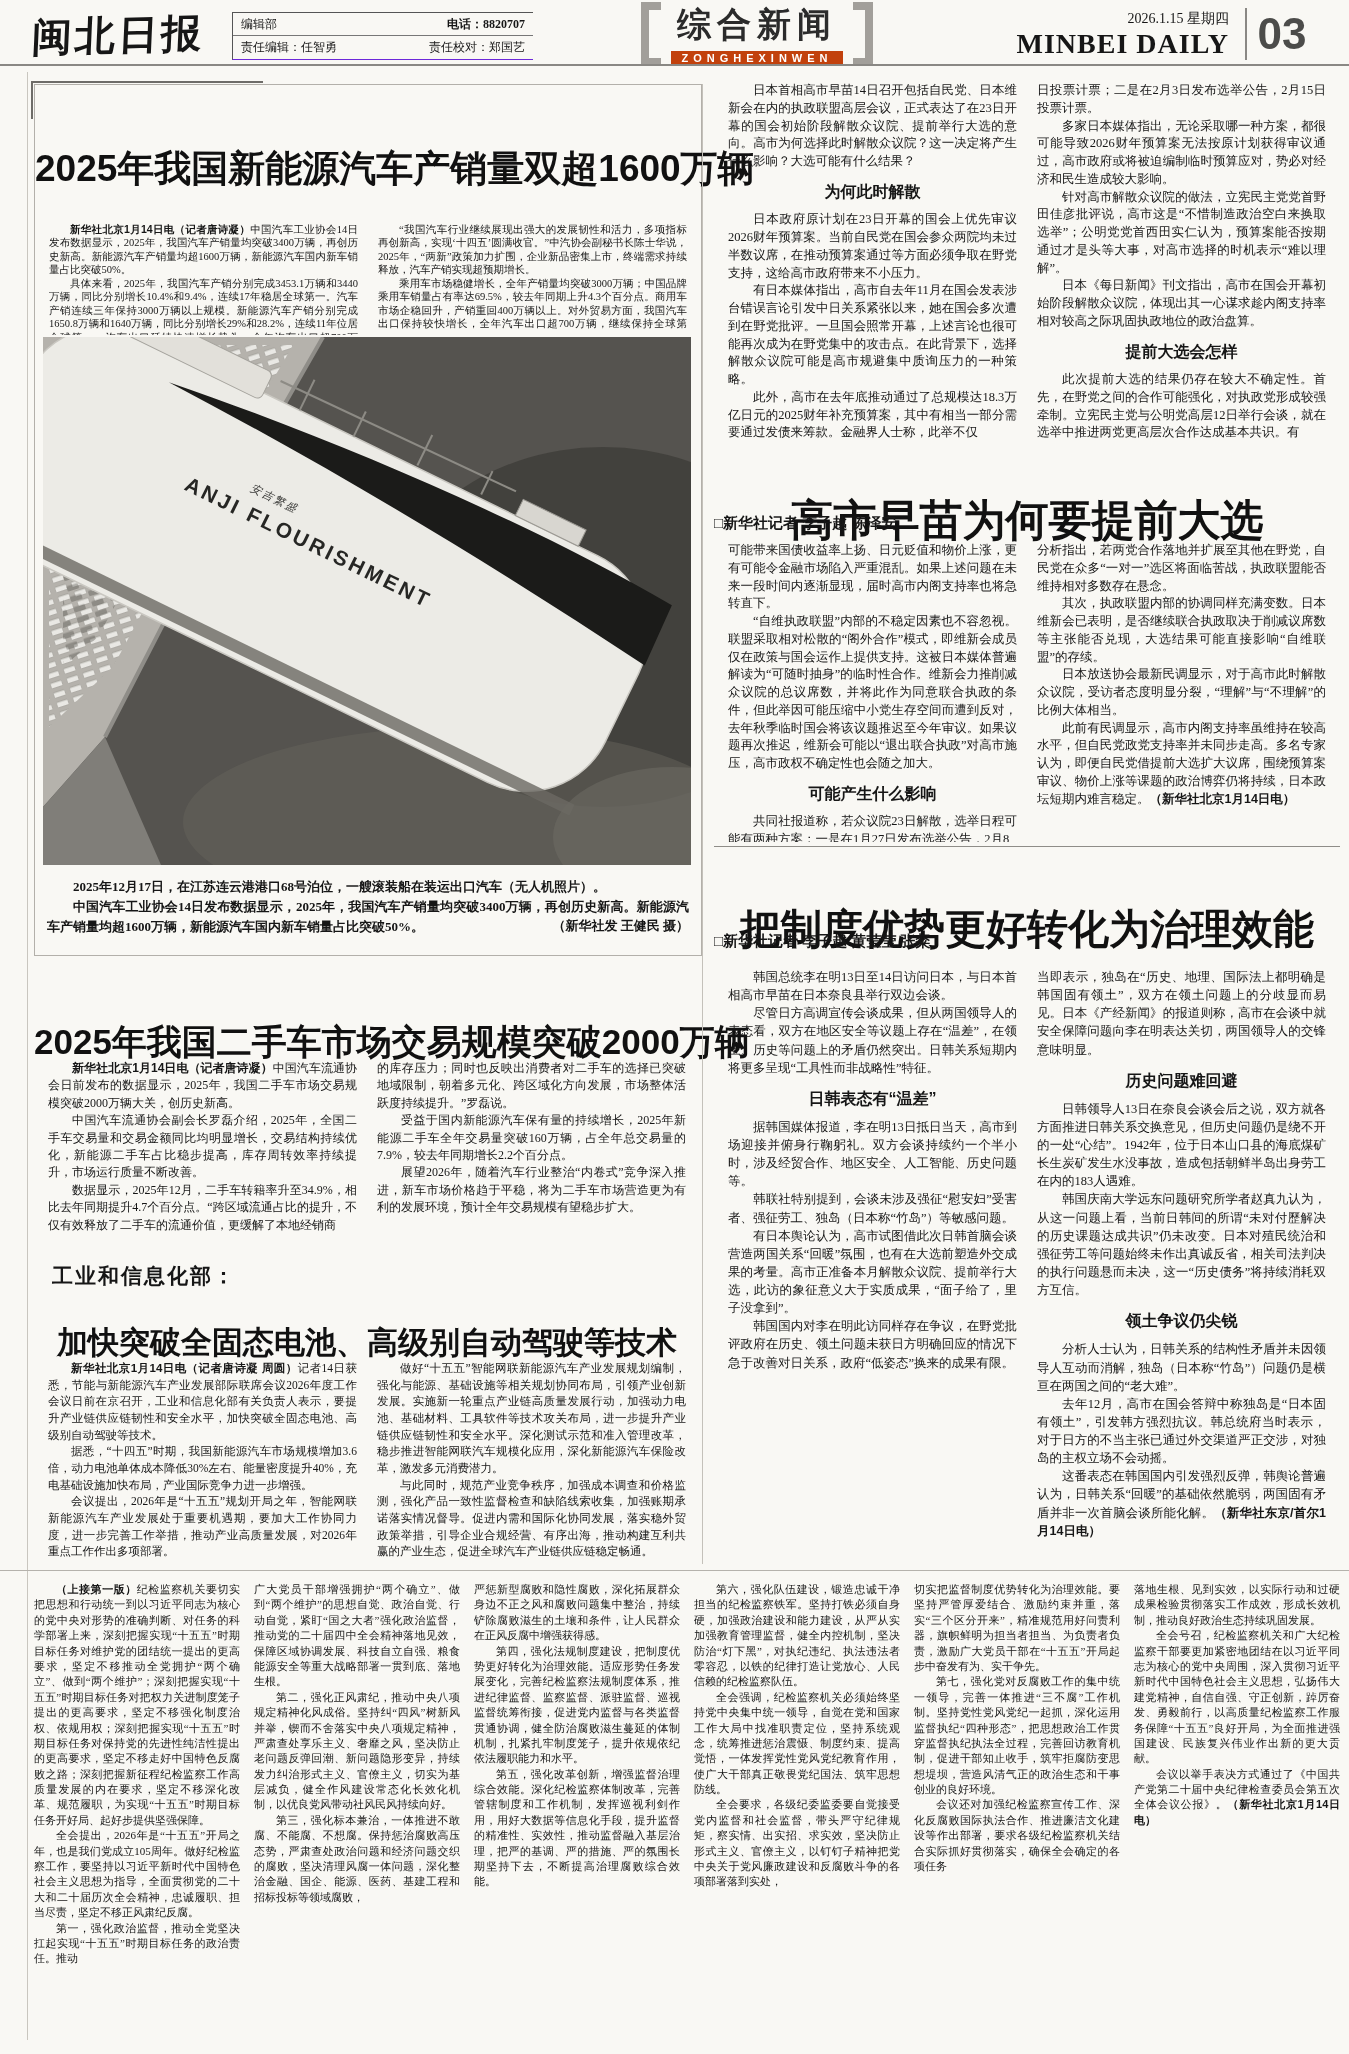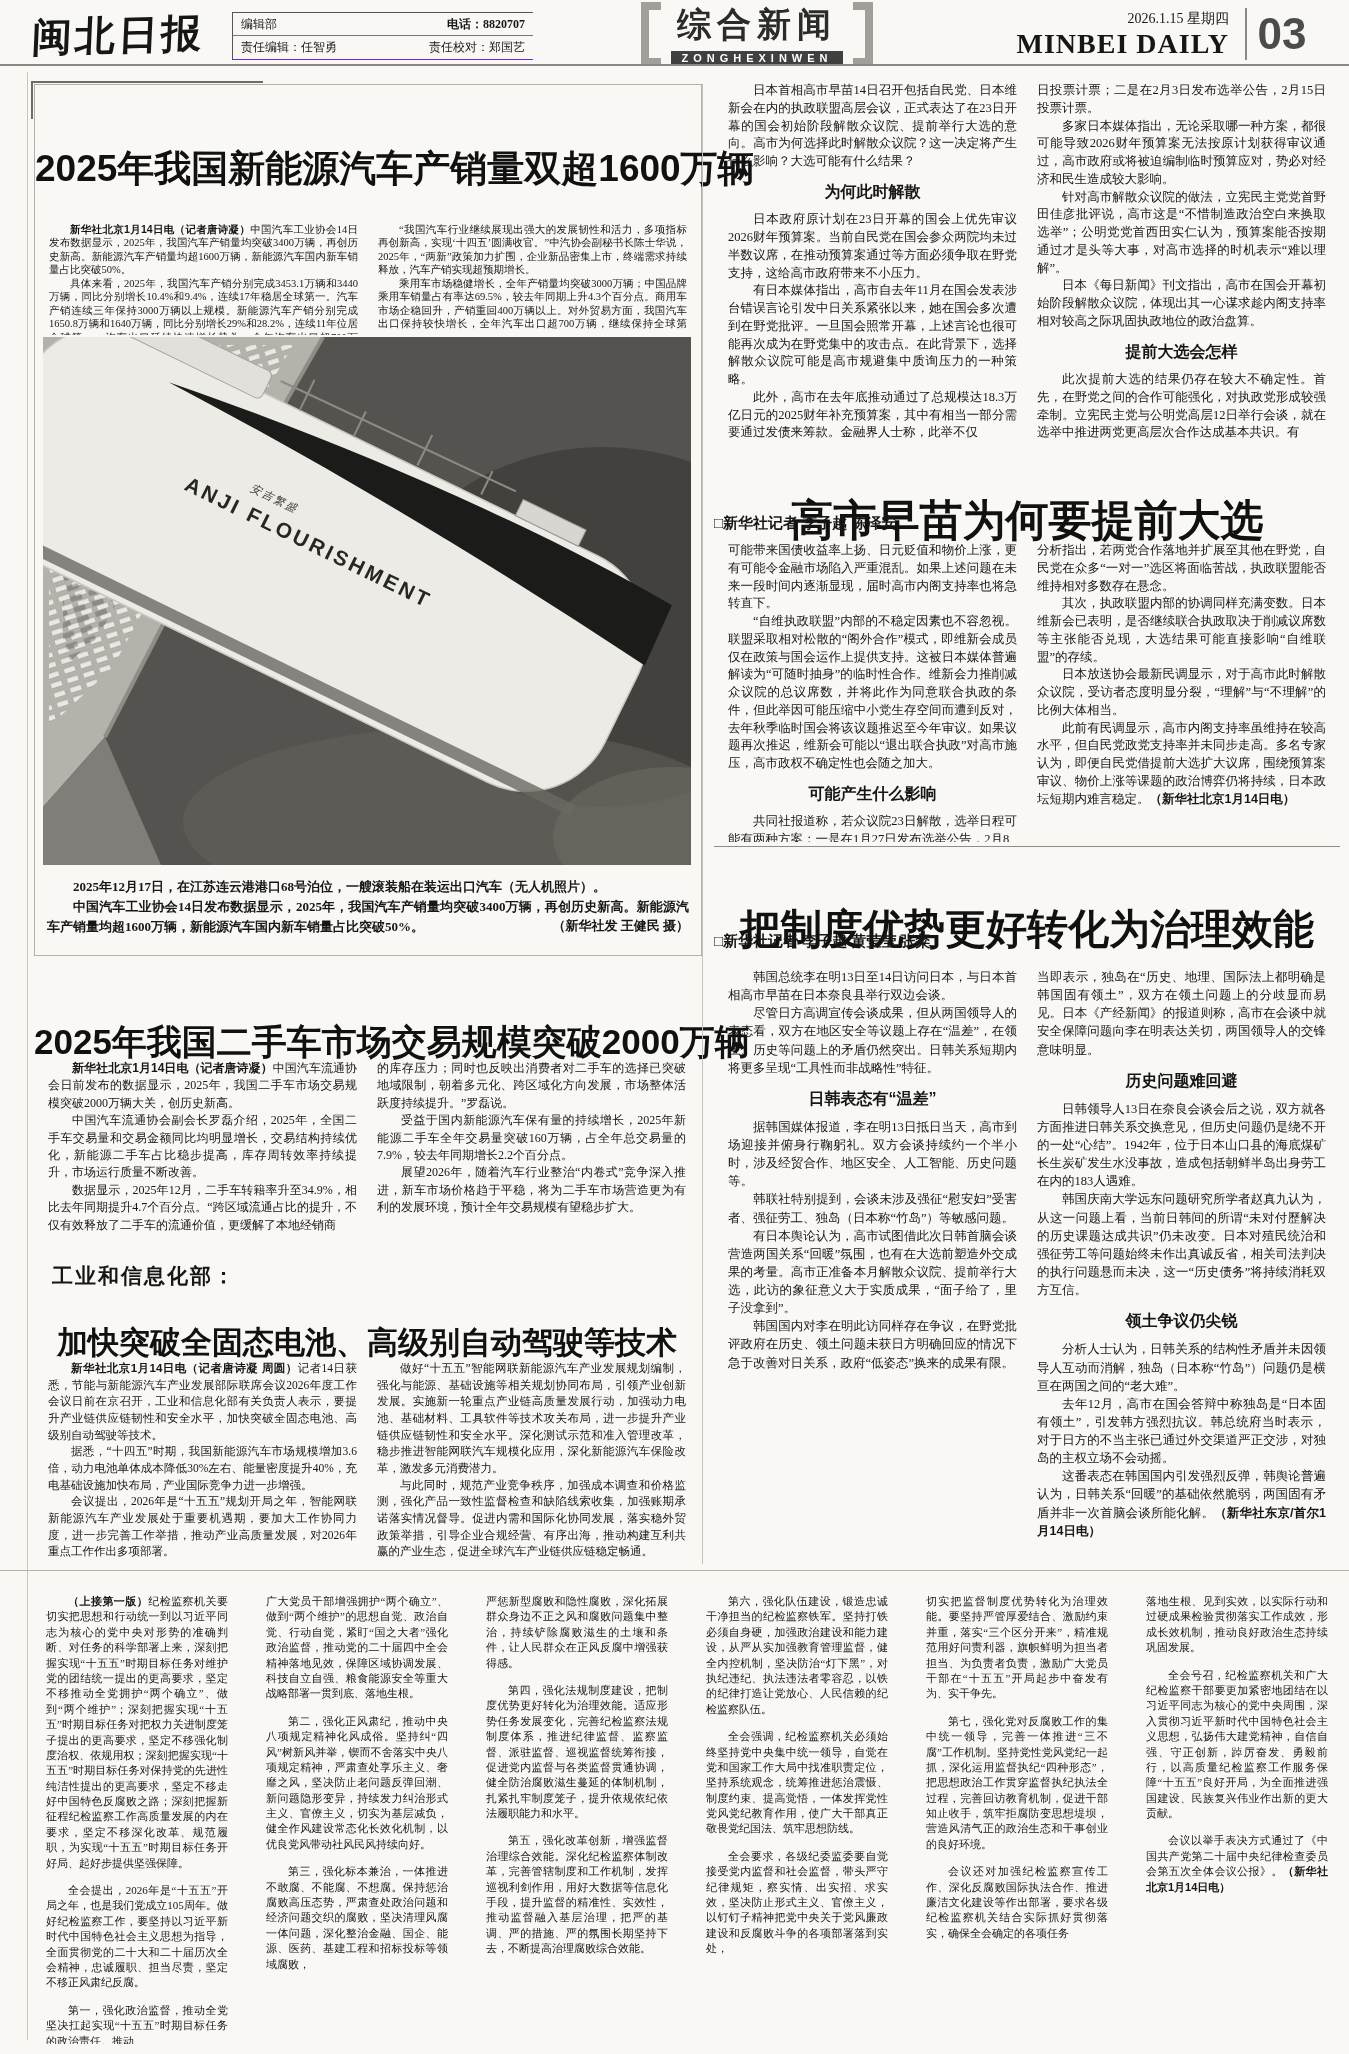--- a/index.html
+++ b/index.html
@@ -13,21 +13,21 @@
            border-bottom:1px solid #6d28d9;border-left:1px solid #555;font-size:12px;}
   .infobox .row{display:flex;justify-content:space-between;align-items:center;height:22px;padding:0 8px;}
   .infobox .row:first-child{border-bottom:1px solid #777;}
   .infobox .phone{font-weight:700;}
   .section{position:absolute;left:565px;top:0;width:320px;height:56px;display:flex;align-items:center;justify-content:center;gap:10px;}
   .brk{width:12px;height:48px;}
   .brk.l{border-left:8px solid #a29f9a;border-top:8px solid #a29f9a;border-bottom:8px solid #a29f9a;}
   .brk.r{border-right:8px solid #a29f9a;border-top:8px solid #a29f9a;border-bottom:8px solid #a29f9a;}
   .sec-mid{text-align:center;}
   .sec-title{font-family:"Liberation Sans","DejaVu Sans",sans-serif;font-weight:900;font-size:34px;letter-spacing:6px;color:#2b2b2b;}
-  .sec-pinyin{margin-top:2px;background:#404040;color:#fff;font-family:"Liberation Sans",sans-serif;
+  .sec-pinyin{margin-top:2px;background:#c2410c;color:#fff;font-family:"Liberation Sans",sans-serif;
               font-size:11px;font-weight:700;letter-spacing:5px;padding:1px 10px;display:inline-block;}
   .dateblock{position:absolute;right:88px;top:4px;text-align:right;}
   .date{font-size:14px;font-weight:400;}
   .paper-en{font-size:28px;font-weight:900;letter-spacing:1px;font-family:"Liberation Serif",serif;}
   .pagenum{position:absolute;right:0;top:2px;width:70px;height:52px;border-left:2px solid #8a8884;
            font-family:"Liberation Sans",sans-serif;font-weight:900;font-size:44px;color:#4c4c4a;text-align:center;line-height:52px;}
   .hdr-rule{position:absolute;left:0;top:64px;width:1349px;height:2px;background:#8a8884;}
   .page-left-rule{position:absolute;left:27px;top:72px;width:1px;height:1968px;background:#c9c6bf;}
   
   .headline{font-family:"Liberation Sans","DejaVu Sans",sans-serif;font-weight:900;text-align:center;
@@ -69,21 +69,21 @@
   .tk-lower{top:460px;height:300px;font-size:12.5px;line-height:1.42;}
   .hrule-jk{position:absolute;left:714px;top:846px;width:626px;height:1px;background:#8f8d88;}
   .jk{position:absolute;left:714px;top:858px;width:626px;height:704px;}
   .h-jk{position:absolute;left:0;right:0;top:10px;font-size:41px;}
   .jk-byline{position:absolute;left:0;right:0;top:74px;}
   .jk-cols{top:110px;height:588px;font-size:12.5px;line-height:1.45;}
   
   .bottom-rule{position:absolute;left:0;top:1570px;width:1349px;height:1px;background:#b5b2ac;}
   .bottom{position:absolute;left:34px;top:1582px;width:1306px;height:462px;display:flex;gap:14px;overflow:hidden;}
   .bcol{flex:1;font-size:11px;line-height:1.4;text-align:justify;overflow:hidden;}
-  .bcol p{margin:12px;text-indent:2em;}
+  .bcol p{margin:0;text-indent:2em;}
   .bcol p.ni{text-indent:0;}
   .bcol p b{font-family:"Liberation Sans",sans-serif;}
   .bcol p .tail{font-weight:700;}
 </style>
 </head>
 <body>
 
 <div class="page">
 
   <header class="hdr">

